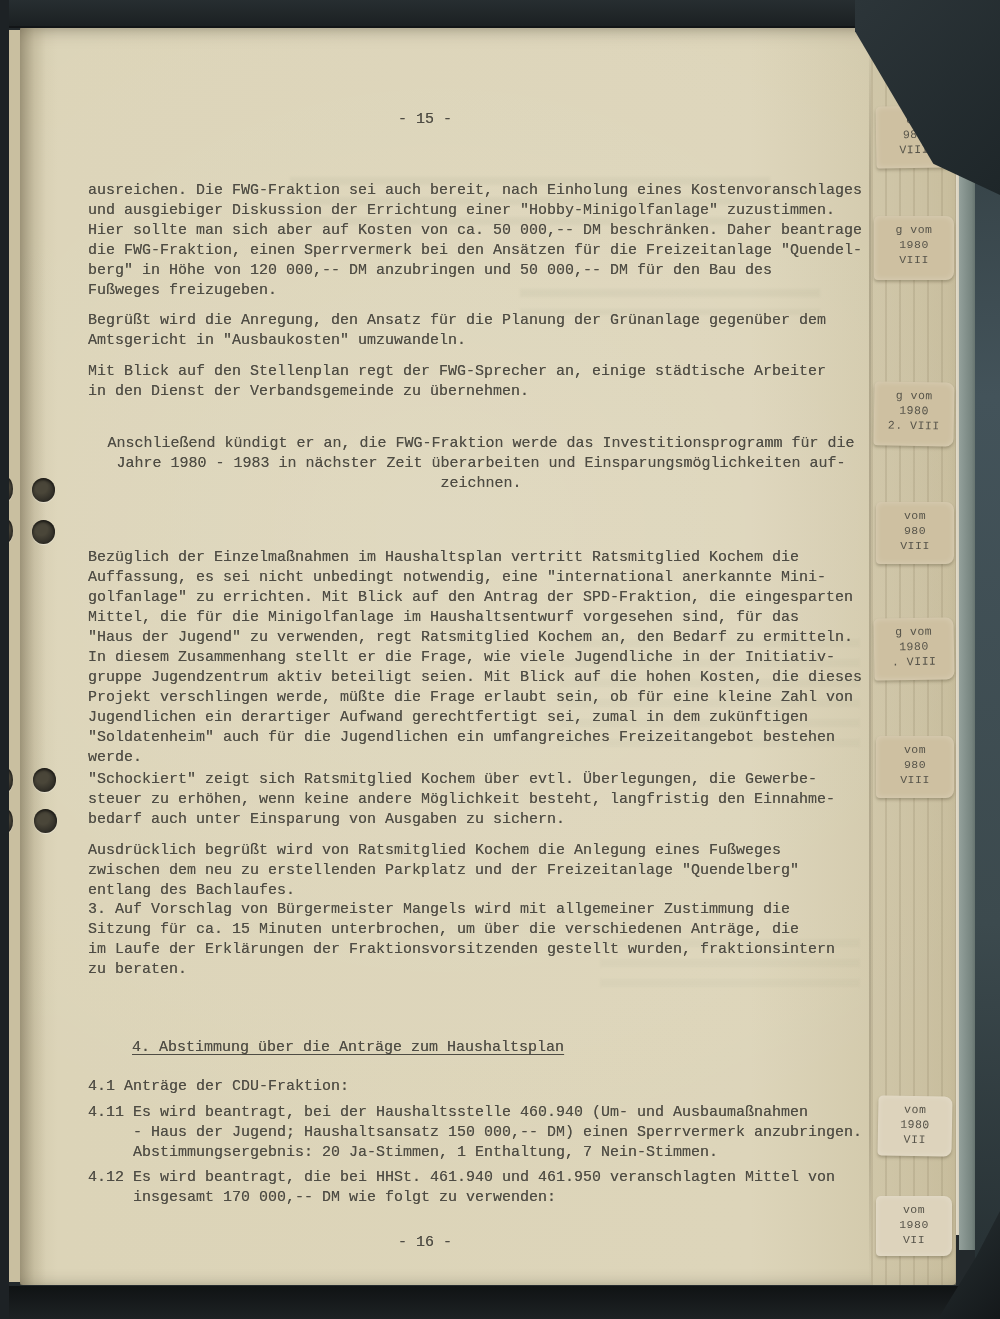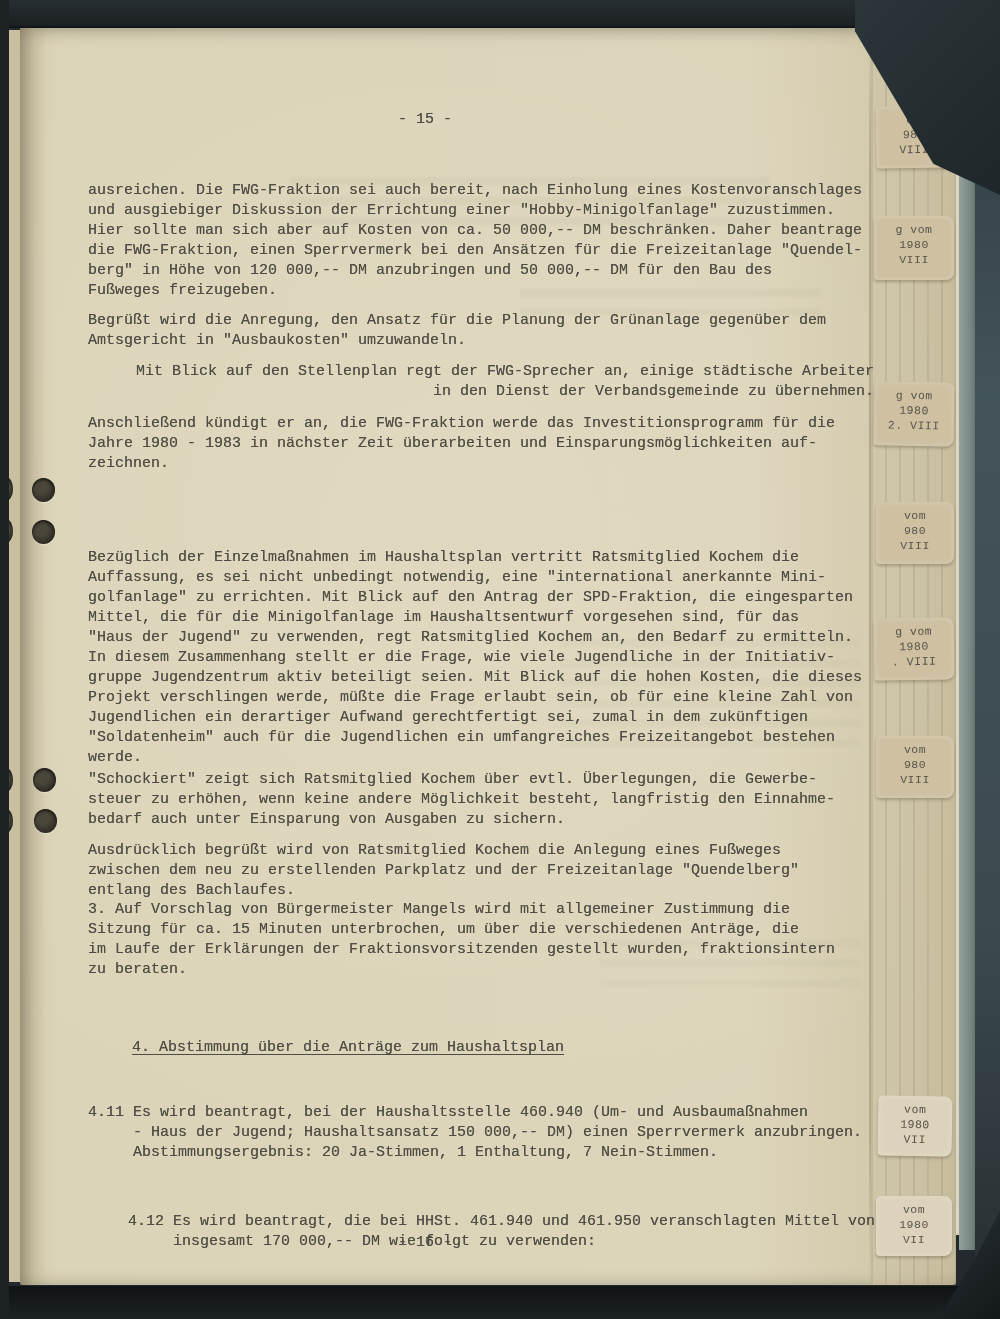--- a/index.html
+++ b/index.html
@@ -127,23 +127,23 @@
       <div class="tline pagenum" style="top:83px;">- 15 -</div>
 
       <div class="tline para" style="top:154px;">ausreichen. Die FWG-Fraktion sei auch bereit, nach Einholung eines Kostenvoranschlages
 und ausgiebiger Diskussion der Errichtung einer "Hobby-Minigolfanlage" zuzustimmen.
 Hier sollte man sich aber auf Kosten von ca. 50 000,-- DM beschränken. Daher beantrage
 die FWG-Fraktion, einen Sperrvermerk bei den Ansätzen für die Freizeitanlage "Quendel-
 berg" in Höhe von 120 000,-- DM anzubringen und 50 000,-- DM für den Bau des
 Fußweges freizugeben.</div>
       <div class="tline para" style="top:284px;">Begrüßt wird die Anregung, den Ansatz für die Planung der Grünanlage gegenüber dem
 Amtsgericht in "Ausbaukosten" umzuwandeln.</div>
-      <div class="tline para" style="top:335px;text-align:right;">Mit Blick auf den Stellenplan regt der FWG-Sprecher an, einige städtische Arbeiter
+      <div class="tline para" style="top:335px;">Mit Blick auf den Stellenplan regt der FWG-Sprecher an, einige städtische Arbeiter
 in den Dienst der Verbandsgemeinde zu übernehmen.</div>
-      <div class="tline para" style="top:387px;">Anschließend kündigt er an, die FWG-Fraktion werde das Investitionsprogramm für die
+      <div class="tline para" style="top:407px;text-align:center;">Anschließend kündigt er an, die FWG-Fraktion werde das Investitionsprogramm für die
 Jahre 1980 - 1983 in nächster Zeit überarbeiten und Einsparungsmöglichkeiten auf-
 zeichnen.</div>
 
 
       <div class="tline para" style="top:521px;">Bezüglich der Einzelmaßnahmen im Haushaltsplan vertritt Ratsmitglied Kochem die
 Auffassung, es sei nicht unbedingt notwendig, eine "international anerkannte Mini-
 golfanlage" zu errichten. Mit Blick auf den Antrag der SPD-Fraktion, die eingesparten
 Mittel, die für die Minigolfanlage im Haushaltsentwurf vorgesehen sind, für das
 "Haus der Jugend" zu verwenden, regt Ratsmitglied Kochem an, den Bedarf zu ermitteln.
 In diesem Zusammenhang stellt er die Frage, wie viele Jugendliche in der Initiativ-
@@ -157,29 +157,30 @@
 bedarf auch unter Einsparung von Ausgaben zu sichern.</div>
       <div class="tline para" style="top:814px;">Ausdrücklich begrüßt wird von Ratsmitglied Kochem die Anlegung eines Fußweges
 zwischen dem neu zu erstellenden Parkplatz und der Freizeitanlage "Quendelberg"
 entlang des Bachlaufes.</div>
       <div class="tline para" style="top:873px;">3. Auf Vorschlag von Bürgermeister Mangels wird mit allgemeiner Zustimmung die
 Sitzung für ca. 15 Minuten unterbrochen, um über die verschiedenen Anträge, die
 im Laufe der Erklärungen der Fraktionsvorsitzenden gestellt wurden, fraktionsintern
 zu beraten.</div>
 
       <div class="tline para u-solid" style="top:1011px;margin-left:44px;">4. Abstimmung über die Anträge zum Haushaltsplan</div>
+      <div class="tline para" style="top:1050px;">4.1 Anträge der CDU-Fraktion:</div>
 
       <div class="tline para item-row" style="top:1076px;">
         <span class="item-num">4.11</span>
         <span class="item-body">Es wird beantragt, bei der Haushaltsstelle 460.940 (Um- und Ausbaumaßnahmen
 - Haus der Jugend; Haushaltsansatz 150 000,-- DM) einen Sperrvermerk anzubringen.
 Abstimmungsergebnis: 20 Ja-Stimmen, 1 Enthaltung, 7 Nein-Stimmen.</span>
       </div>
 
-      <div class="tline para item-row" style="top:1185px;margin-left:40px;">
+      <div class="tline para item-row" style="top:1141px;">
         <span class="item-num">4.12</span>
         <span class="item-body">Es wird beantragt, die bei HHSt. 461.940 und 461.950 veranschlagten Mittel von
 insgesamt 170 000,-- DM wie folgt zu verwenden:</span>
       </div>
 
       <div class="tline pagenum" style="top:1206px;">- 16 -</div>
     </div>
   </div>
 
   <div class="tab" style="left:876px;top:106px;width:76px;height:62px;transform:rotate(-1deg);">om

